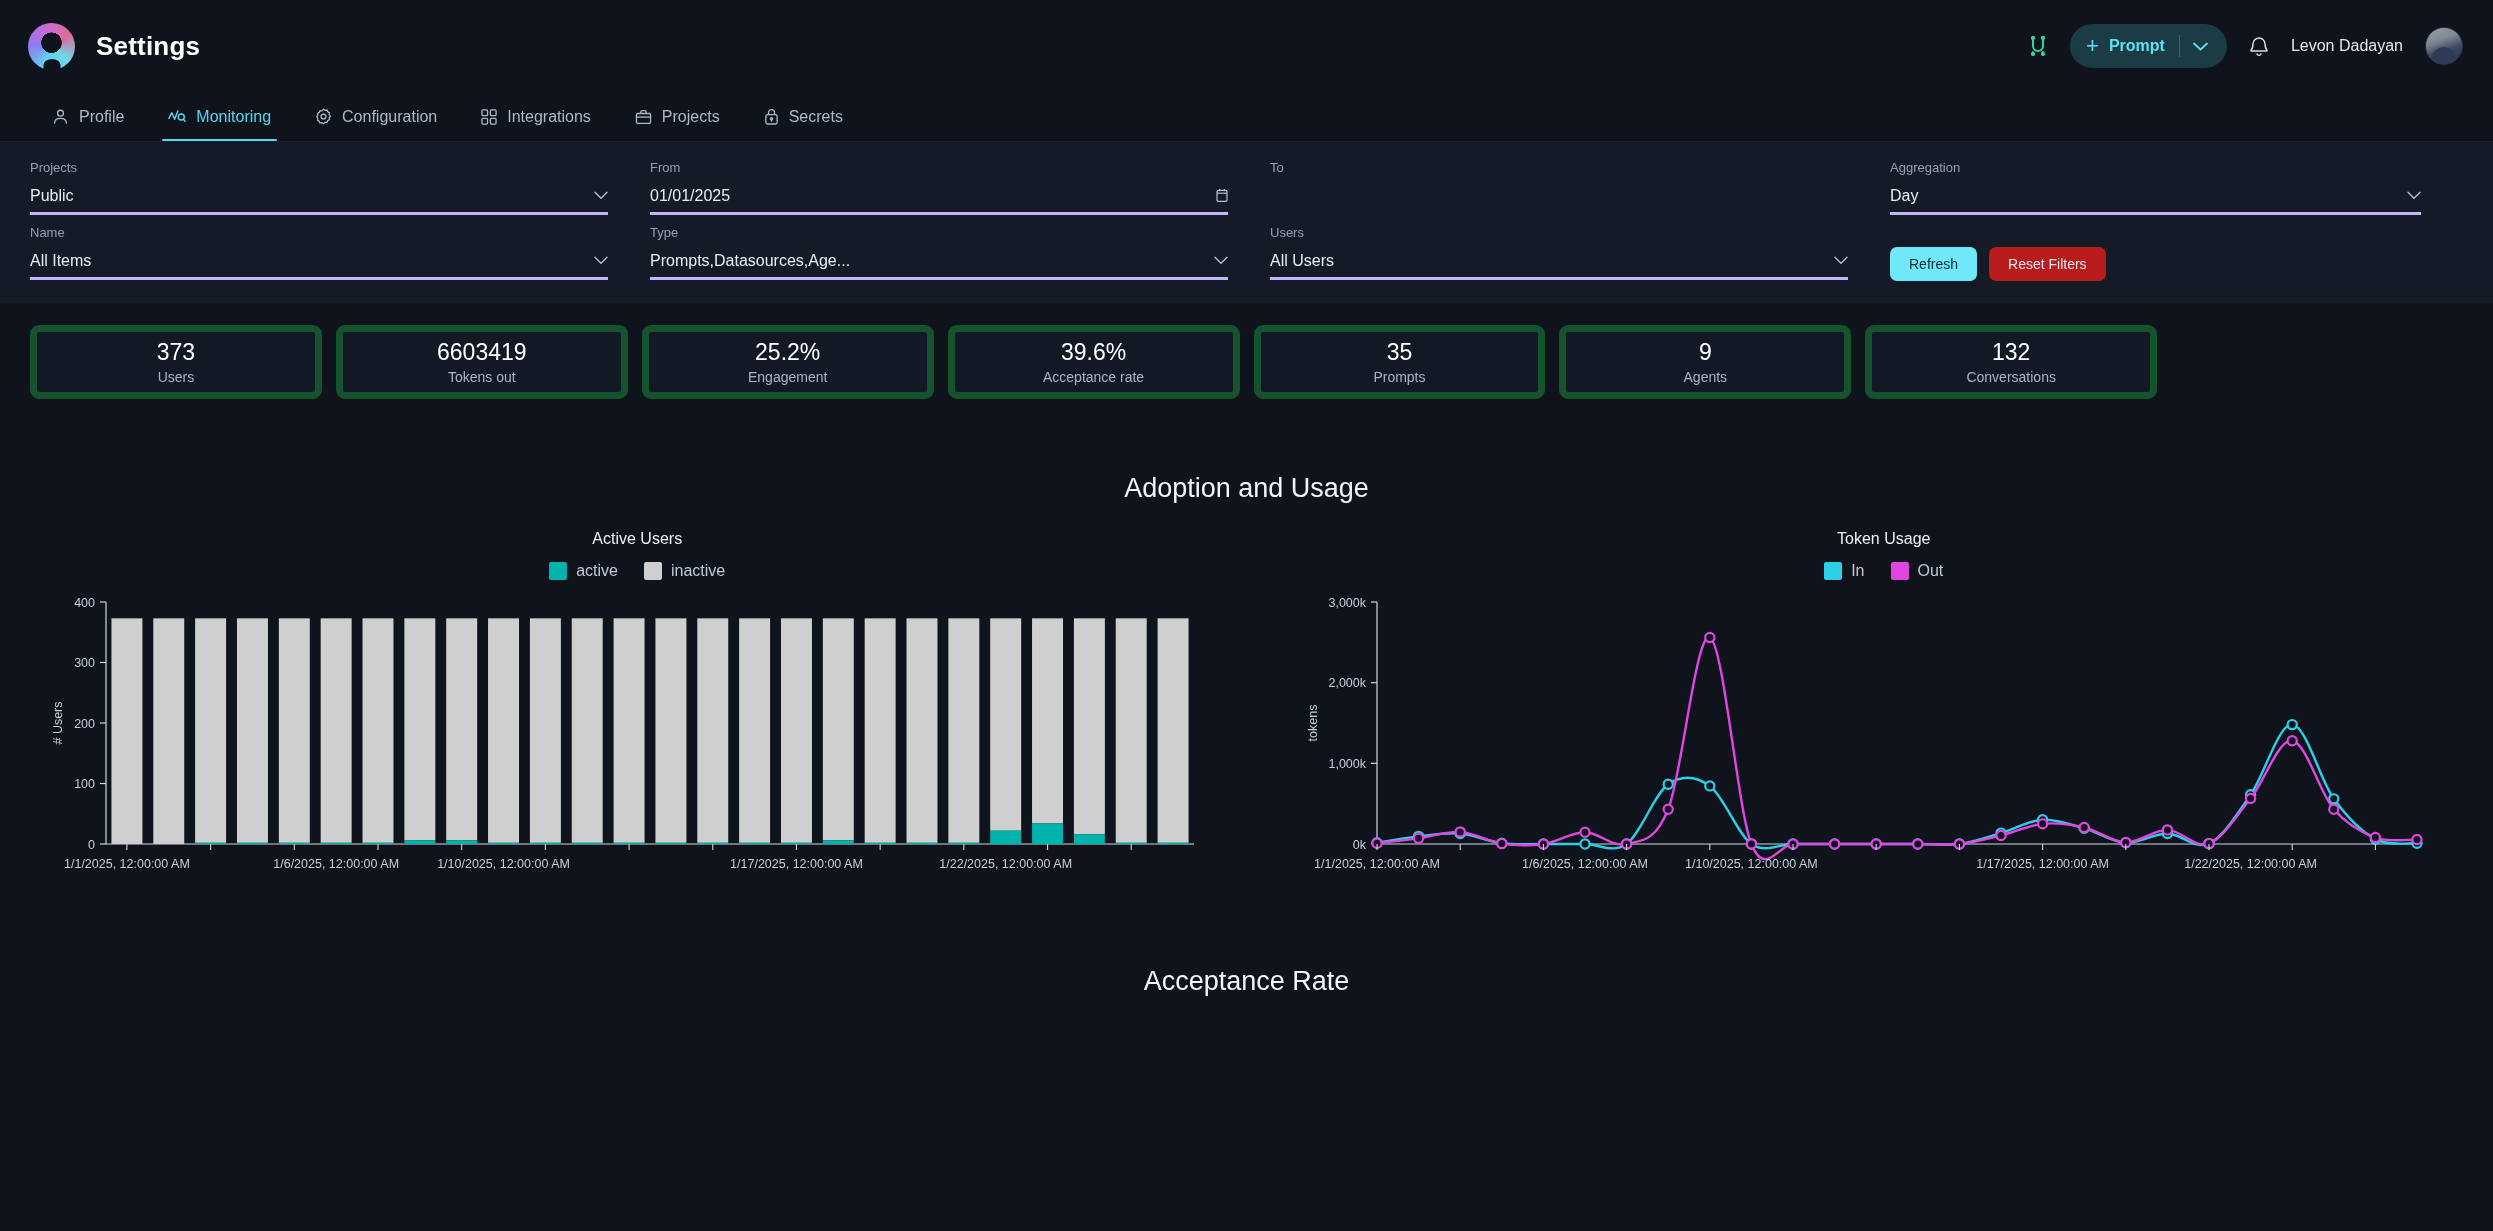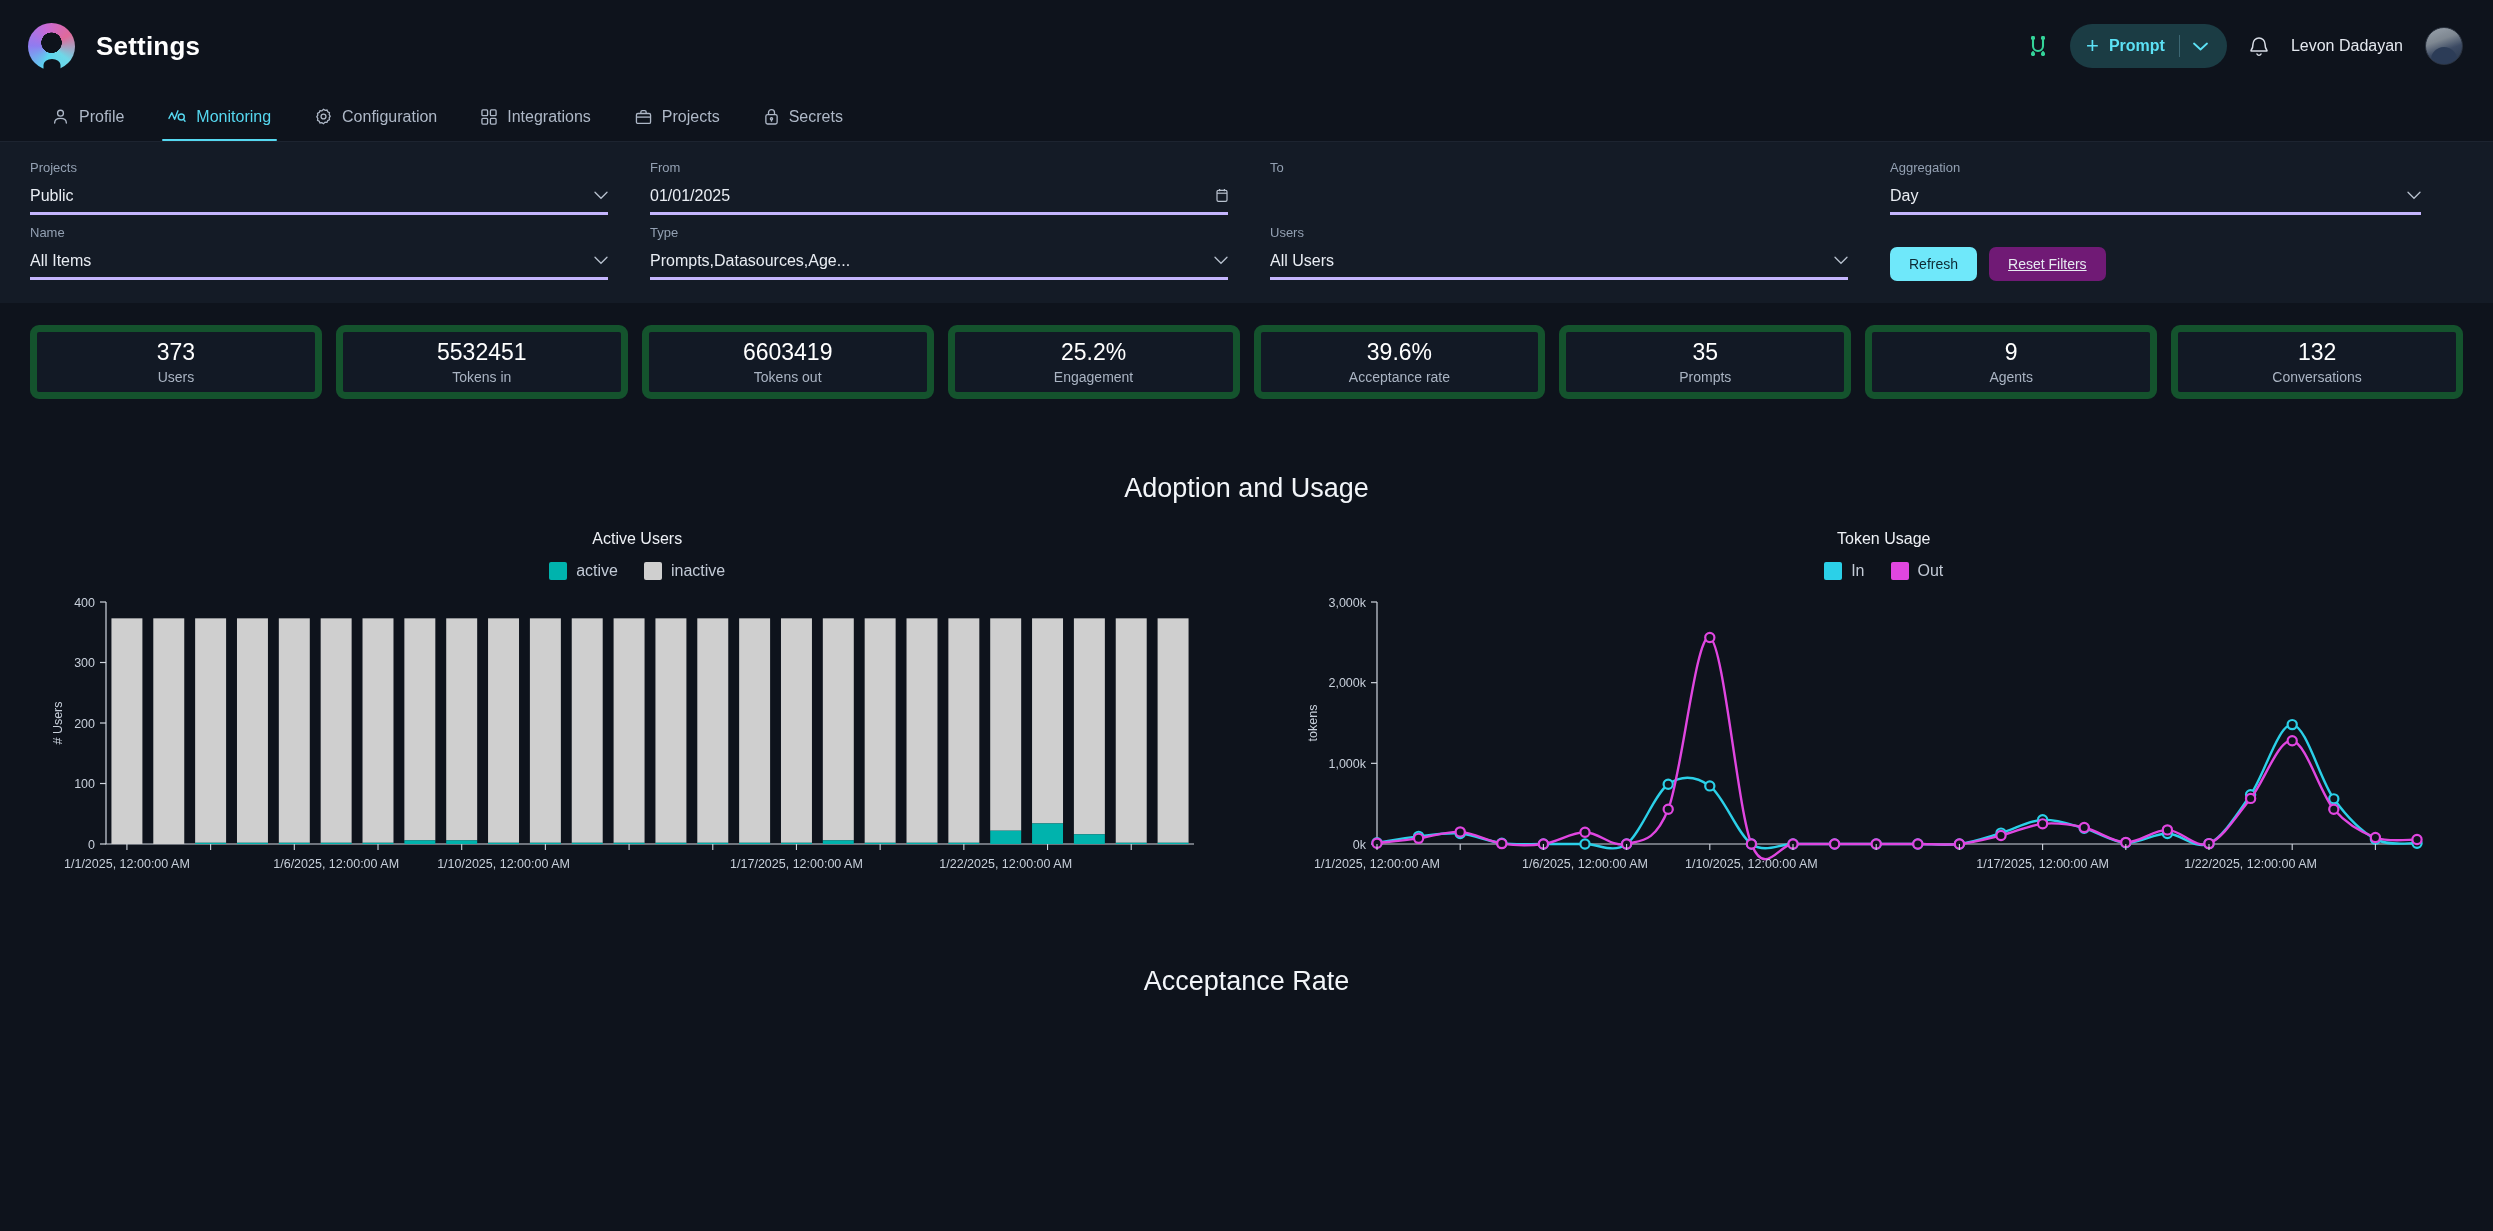--- a/index.html
+++ b/index.html
@@ -93,21 +93,21 @@
     height: 36px; cursor: pointer;
   }
   .fld-ctrl .val { font-size: 16px; color:#e9edf3; }
   .fld-ctrl .ic { color:#b9c2cf; display:flex; }
   .btnrow { display:flex; align-items:flex-end; gap: 12px; padding-bottom: 2px; padding-top: 22px;}
   .btn {
     border: none; border-radius: 7px; height: 34px; padding: 0 19px;
     font-size: 14px; cursor: pointer; font-family: inherit;
   }
   .btn-primary { background:#6fe8fa; color:#0d2a33; font-weight:500; }
-  .btn-secondary { background:#701a75; color:#e6eaf0;text-decoration:underline; }
+  .btn-secondary { background:#b91c1c; color:#e6eaf0; }
 
   
   .kpis {
     display: grid; grid-template-columns: repeat(8, 1fr); gap: 14px;
     padding: 22px 30px 0 30px;
   }
   .kpi {
     background:#121925; border:7px solid #14532d; border-radius:9px;
     height: 74px; display:flex; flex-direction:column;
     align-items:center; justify-content:center; gap: 3px;
@@ -328,24 +328,20 @@
   <div class="btnrow">
     <button class="btn btn-primary">Refresh</button>
     <button class="btn btn-secondary">Reset Filters</button>
   </div>
 </div>
 
 <div class="kpis">
   <div class="kpi">
     <div class="v">373</div>
     <div class="k">Users</div>
-  </div>
-  <div class="kpi">
-    <div class="v">5532451</div>
-    <div class="k">Tokens in</div>
   </div>
   <div class="kpi">
     <div class="v">6603419</div>
     <div class="k">Tokens out</div>
   </div>
   <div class="kpi">
     <div class="v">25.2%</div>
     <div class="k">Engagement</div>
   </div>
   <div class="kpi">

